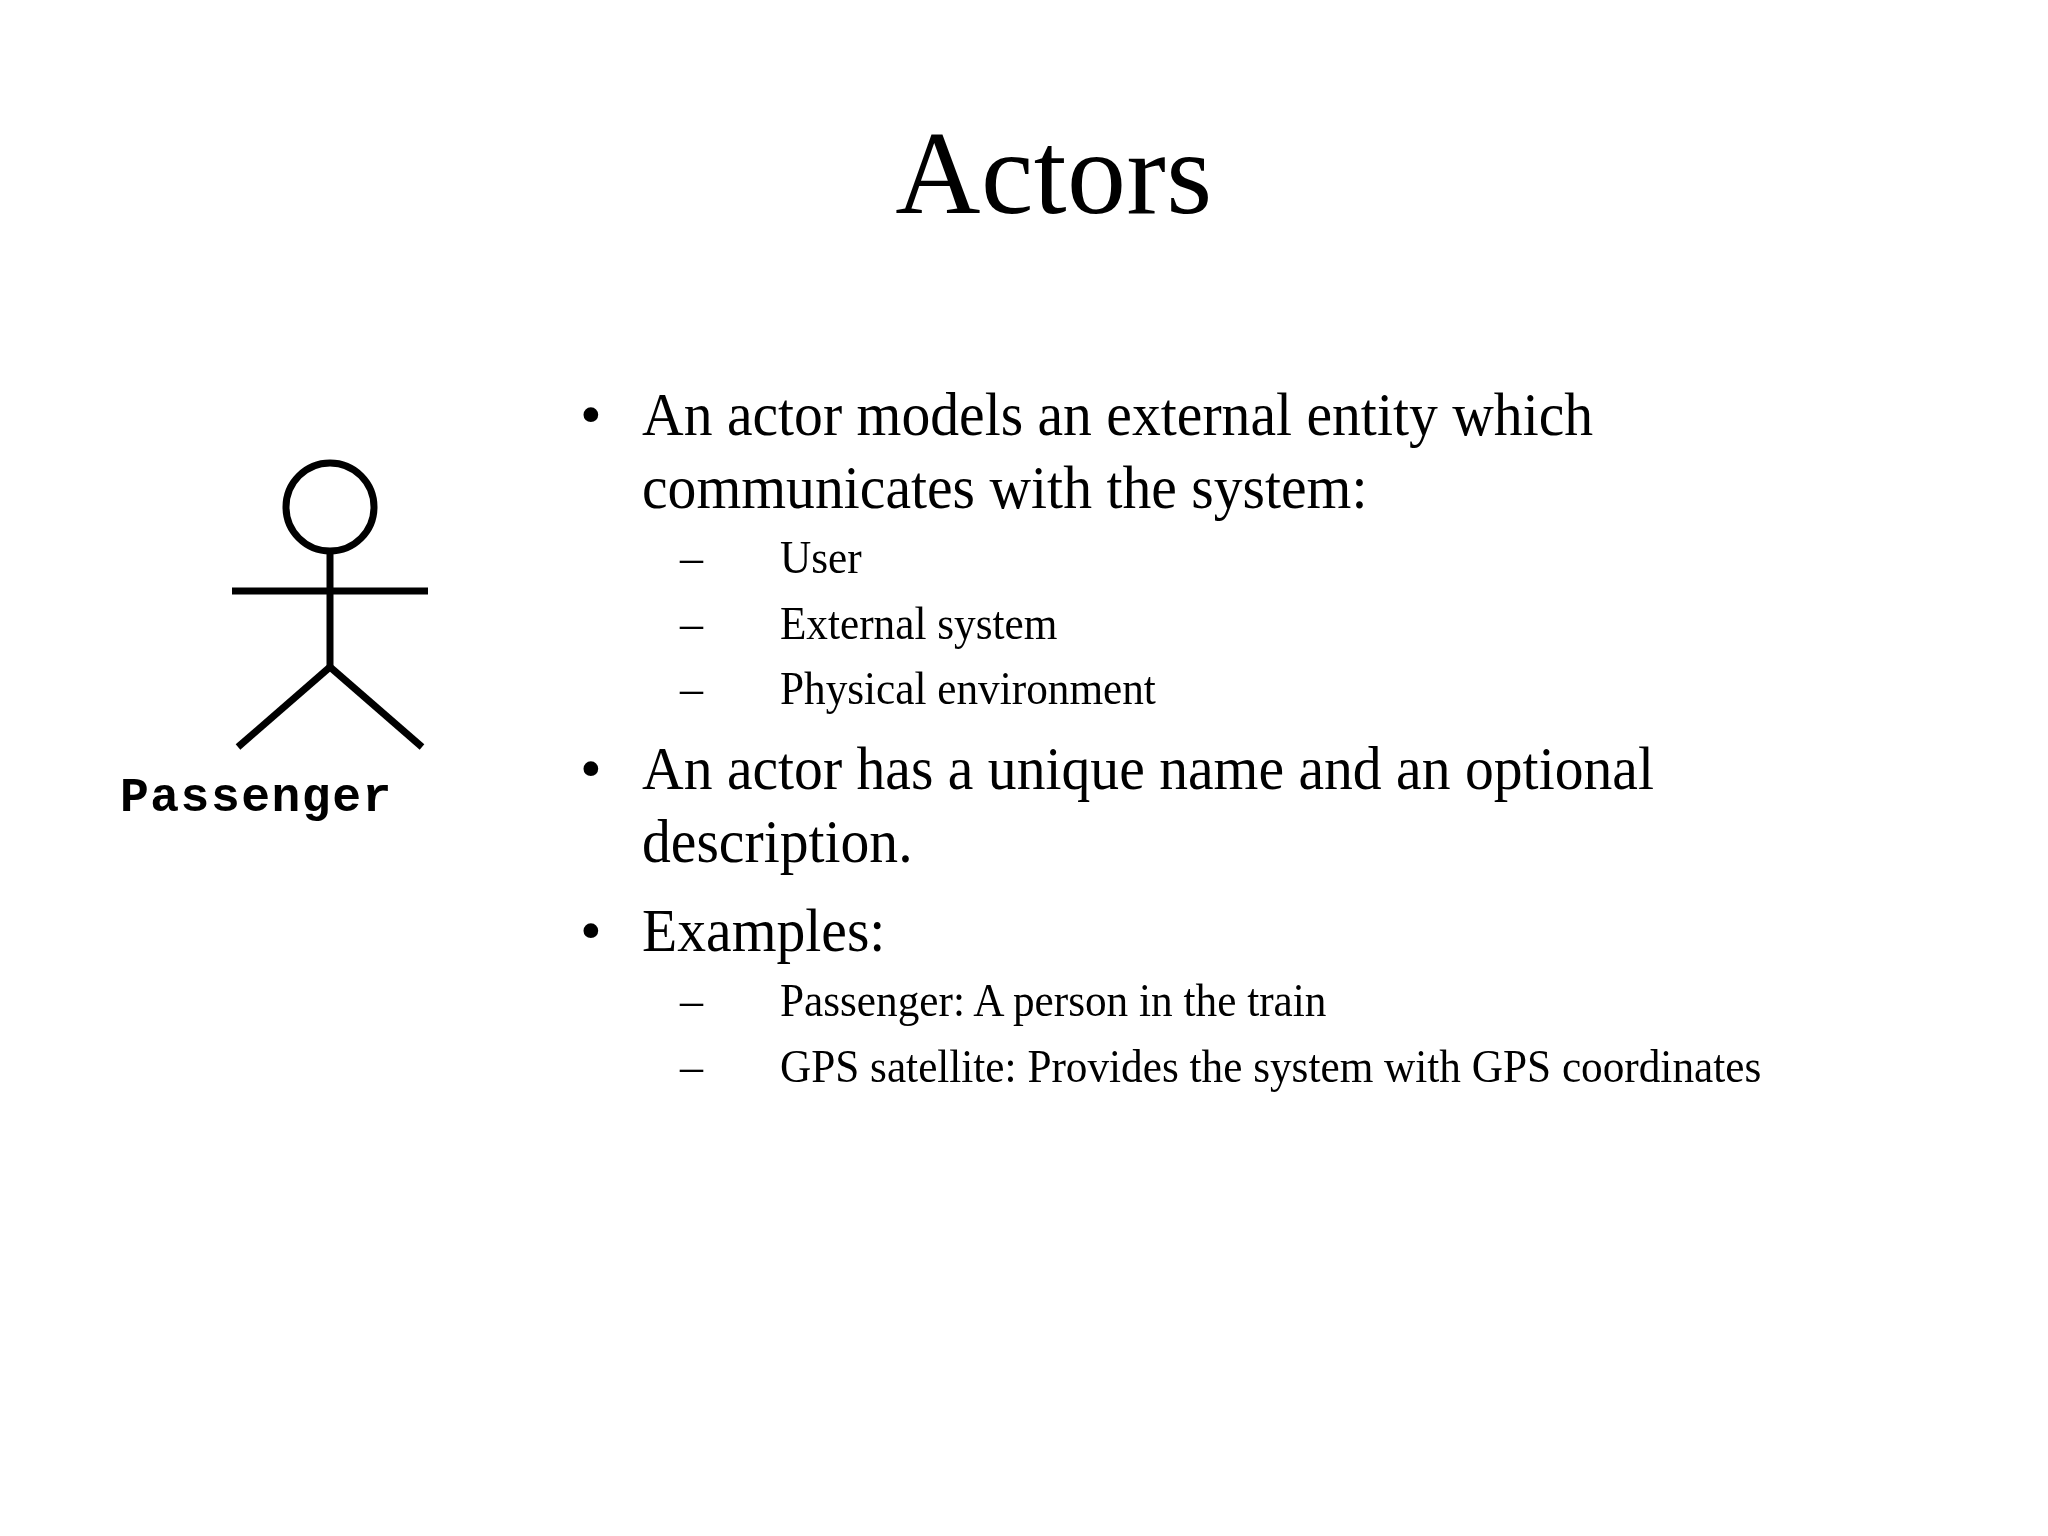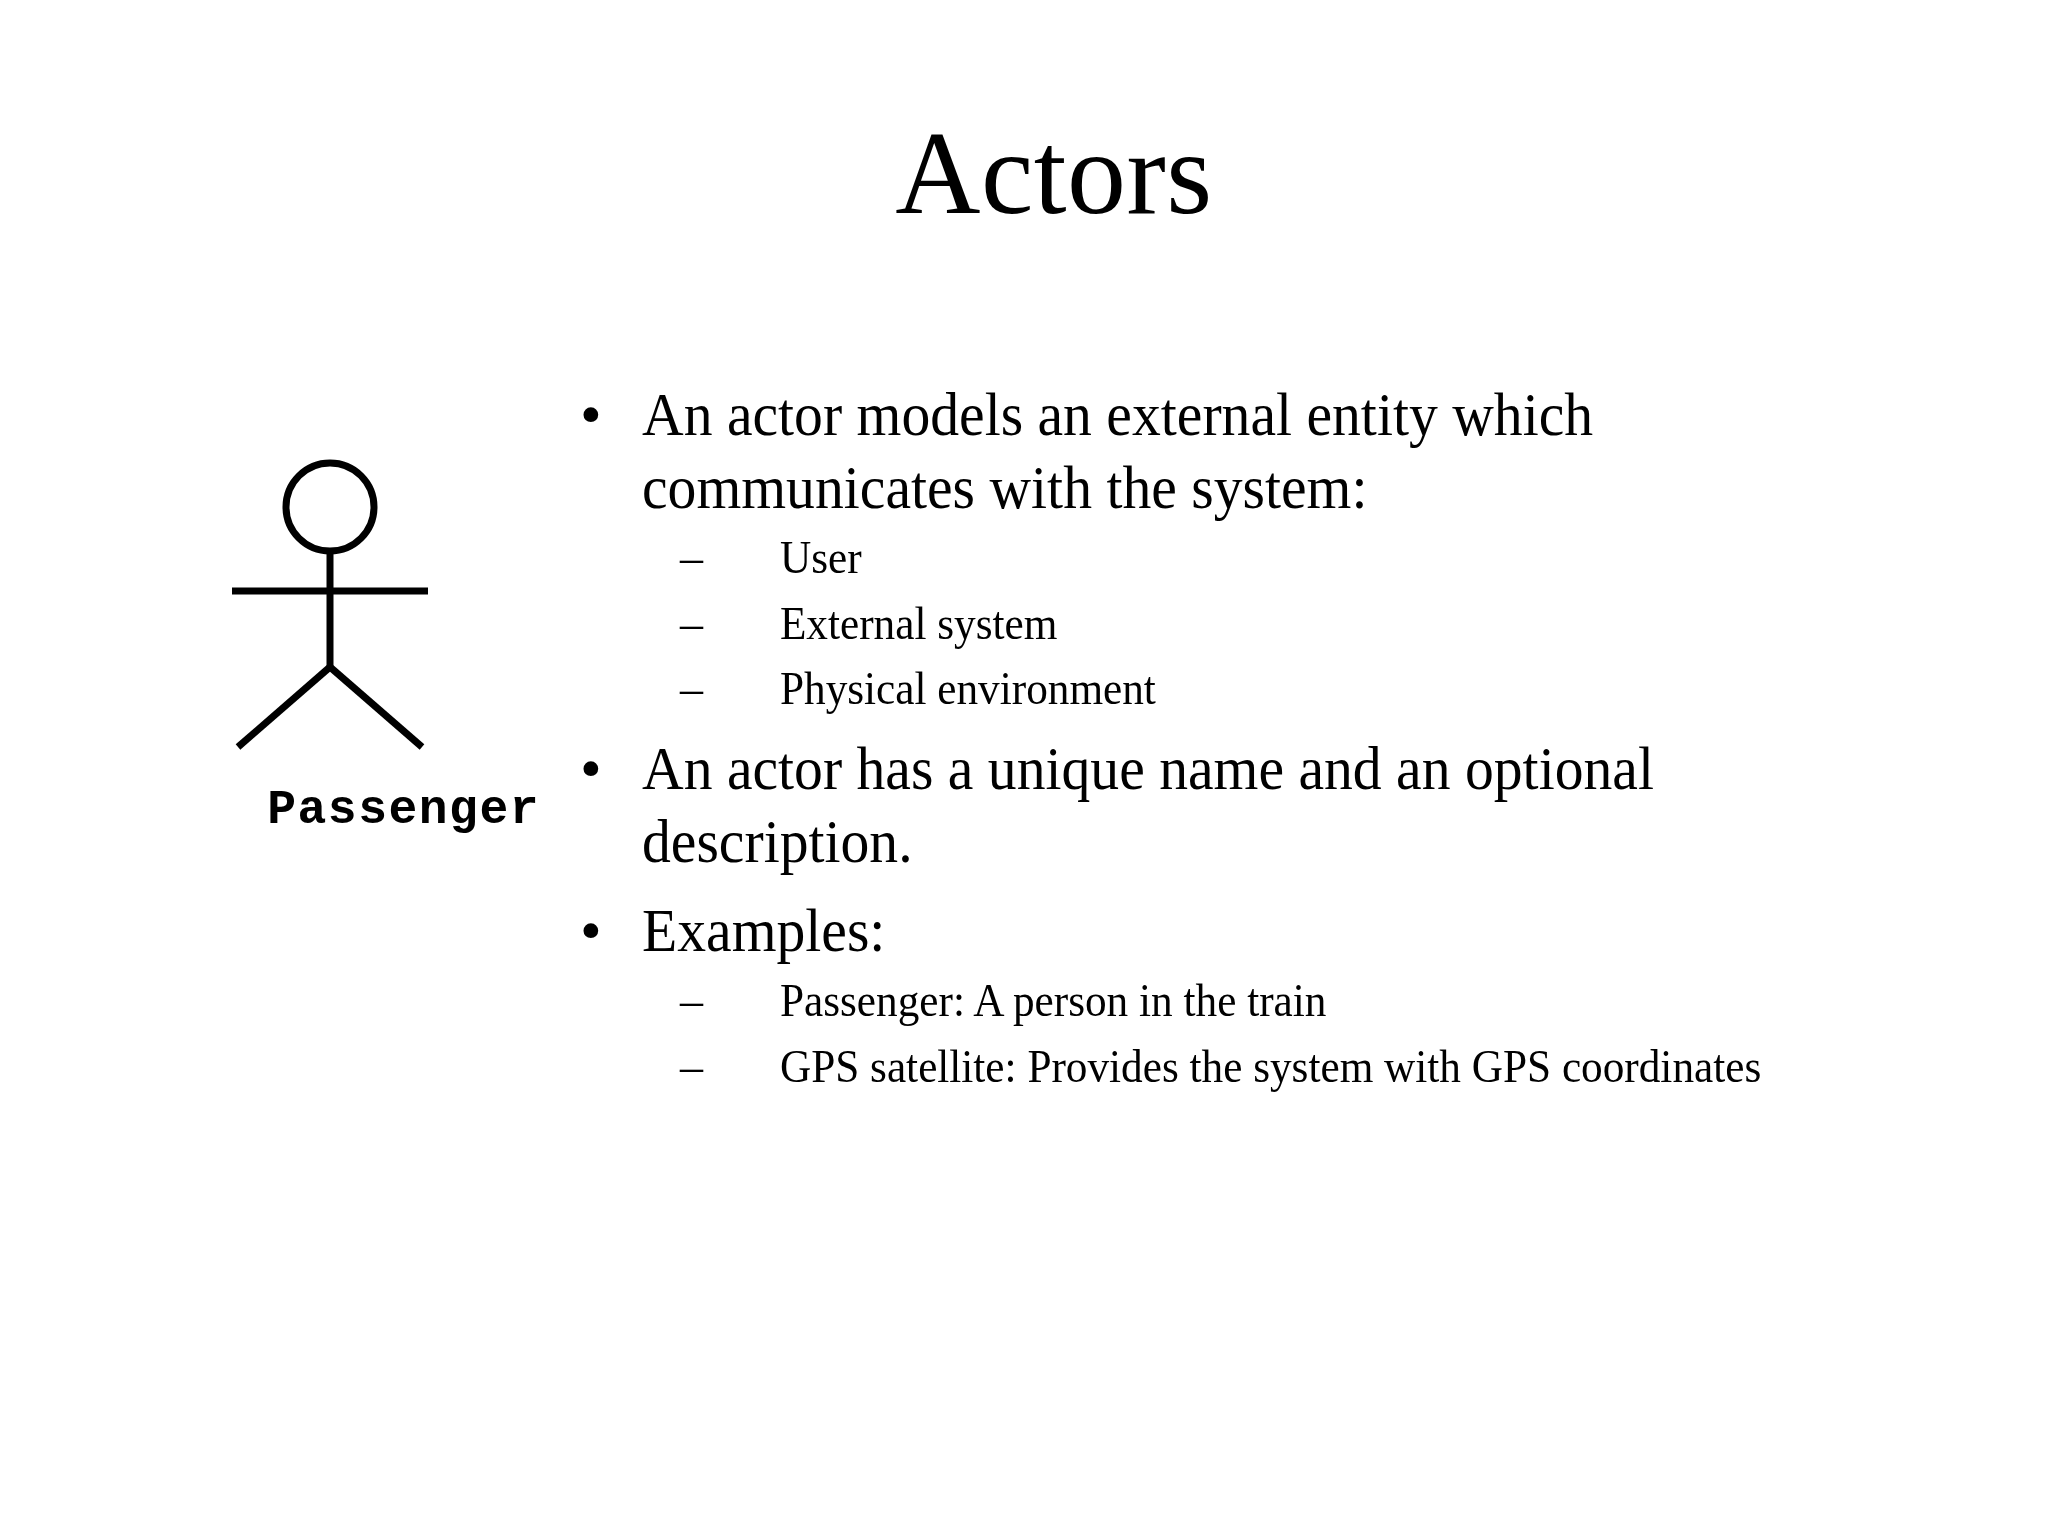--- a/index.html
+++ b/index.html
@@ -38,22 +38,22 @@
     position: absolute;
     left: 120px;
     top: 455px;
     width: 420px;
   }
   #actor-figure {
     display: block;
     margin: 0 auto;
   }
   #actor-label {
-    margin-top: 28px;
-    text-align: right;
+    margin-top: 16px;
+    text-align: left;
     font-family: "Liberation Mono", "DejaVu Sans Mono", monospace;
     font-weight: bold;
     font-size: 48px;
     letter-spacing: 1.5px;
     color: #000000;
   }
 
   
   #body {
     position: absolute;

